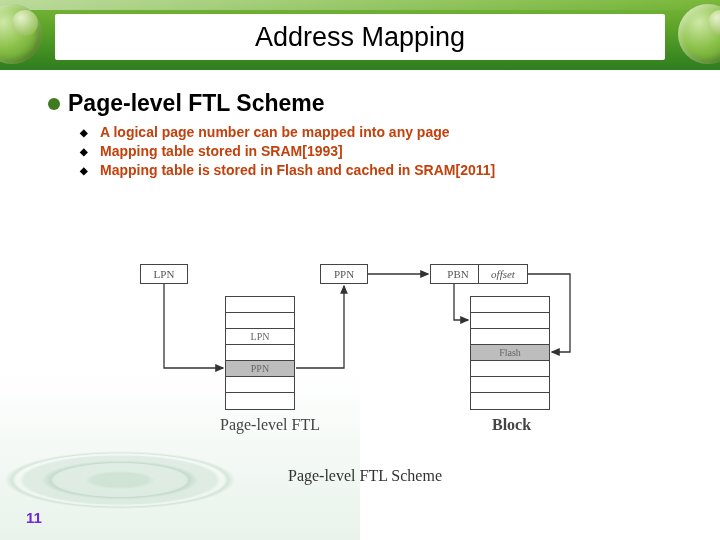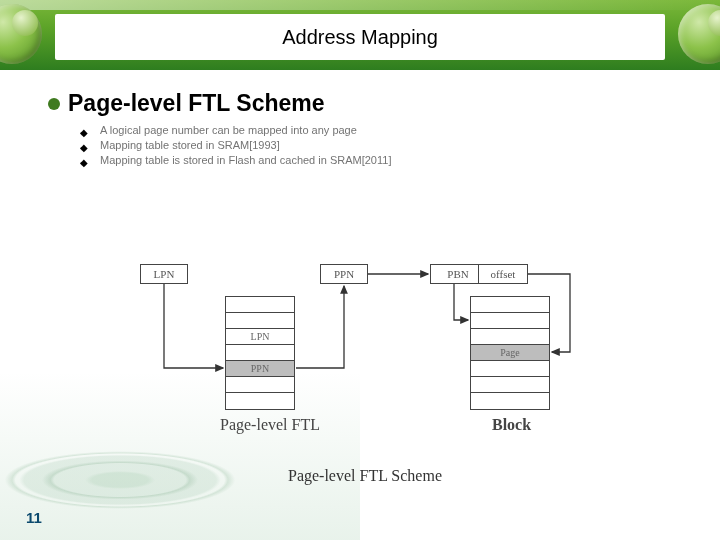--- a/index.html
+++ b/index.html
@@ -30,21 +30,21 @@
     left: 55px; right: 55px;
     top: 14px;
     height: 46px;
     background: #fff;
     display: flex;
     align-items: center;
     justify-content: center;
     border-radius: 2px;
   }
   .title-bar h1 {
-    font-size: 20px;
+    font-size: 27px;
     font-weight: normal;
     color: #000;
     font-family: Verdana, sans-serif;
     text-align: center;
   }
   .corner-deco {
     position: absolute;
     top: 4px;
     width: 60px; height: 60px;
     border-radius: 50%;
@@ -82,25 +82,26 @@
     font-size: 23px;
     font-weight: bold;
     color: #000;
   }
   ul.bullets {
     list-style: none;
     margin-left: 32px;
     margin-top: 2px;
   }
   ul.bullets li {
-    font-size: 11px;
+    font-size: 14px;
     line-height: 1.35;
-    color: #737373;
+    color: #c2410c;
     position: relative;
     padding-left: 20px;
+    font-weight: bold;
   }
   ul.bullets li::before {
     content: "◆";
     position: absolute;
     left: 0;
     top: 3px;
     font-size: 10px;
     color: #000;
   }
   
@@ -171,21 +172,21 @@
       radial-gradient(ellipse 120px 30px at 120px 180px, transparent 55%, rgba(140,180,150,0.35) 58%, transparent 65%),
       radial-gradient(ellipse 70px 18px at 120px 180px, rgba(200,225,205,0.5) 40%, transparent 50%),
       linear-gradient(to top, rgba(210,230,215,0.5), transparent 70%);
     z-index: -1;
   }
   .page-num {
     position: absolute;
     bottom: 14px; left: 26px;
     font-size: 15px;
     font-weight: bold;
-    color: #0c4a6e;
+    color: #6d28d9;
   }
 </style>
 </head>
 <body>
 
 <div class="header">
   <div class="corner-deco left"></div>
   <div class="corner-deco right"></div>
   <div class="title-bar">
     <h1>Address Mapping</h1>
@@ -202,38 +203,38 @@
     <li>Mapping table stored in SRAM[1993]</li>
     <li>Mapping table is stored in Flash and cached in SRAM[2011]</li>
   </ul>
 </div>
 
 <div class="diagram">
 
   <div class="box" style="left:10px; top:4px; width:48px; height:20px;">LPN</div>
   <div class="box" style="left:190px; top:4px; width:48px; height:20px;">PPN</div>
   <div class="box" style="left:300px; top:4px; width:56px; height:20px;">PBN</div>
-  <div class="box" style="left:348px; top:4px; width:50px; height:20px;">offset</div>
+  <div class="box" style="left:348px; top:4px; width:50px; height:20px;font-style:italic;">offset</div>
 
   <div class="table-outline" style="left:95px; top:36px; width:70px;">
     <div class="table-row"></div>
     <div class="table-row"></div>
     <div class="table-row">LPN</div>
     <div class="table-row"></div>
     <div class="table-row shaded">PPN</div>
     <div class="table-row"></div>
     <div class="table-row"></div>
   </div>
   <div class="label" style="left:90px; top:156px;">Page-level FTL</div>
 
   <div class="table-outline" style="left:340px; top:36px; width:80px;">
     <div class="table-row"></div>
     <div class="table-row"></div>
     <div class="table-row"></div>
-    <div class="table-row shaded">Page</div>
+    <div class="table-row shaded">Flash</div>
     <div class="table-row"></div>
     <div class="table-row"></div>
     <div class="table-row"></div>
   </div>
   <div class="label" style="left:362px; top:156px;font-weight:bold;">Block</div>
 
   <svg class="arrows">
     <defs>
       <marker id="ah" markerWidth="7" markerHeight="7" refX="6" refY="3" orient="auto">
         <path d="M0,0 L7,3 L0,6 Z" fill="#333"></path>

